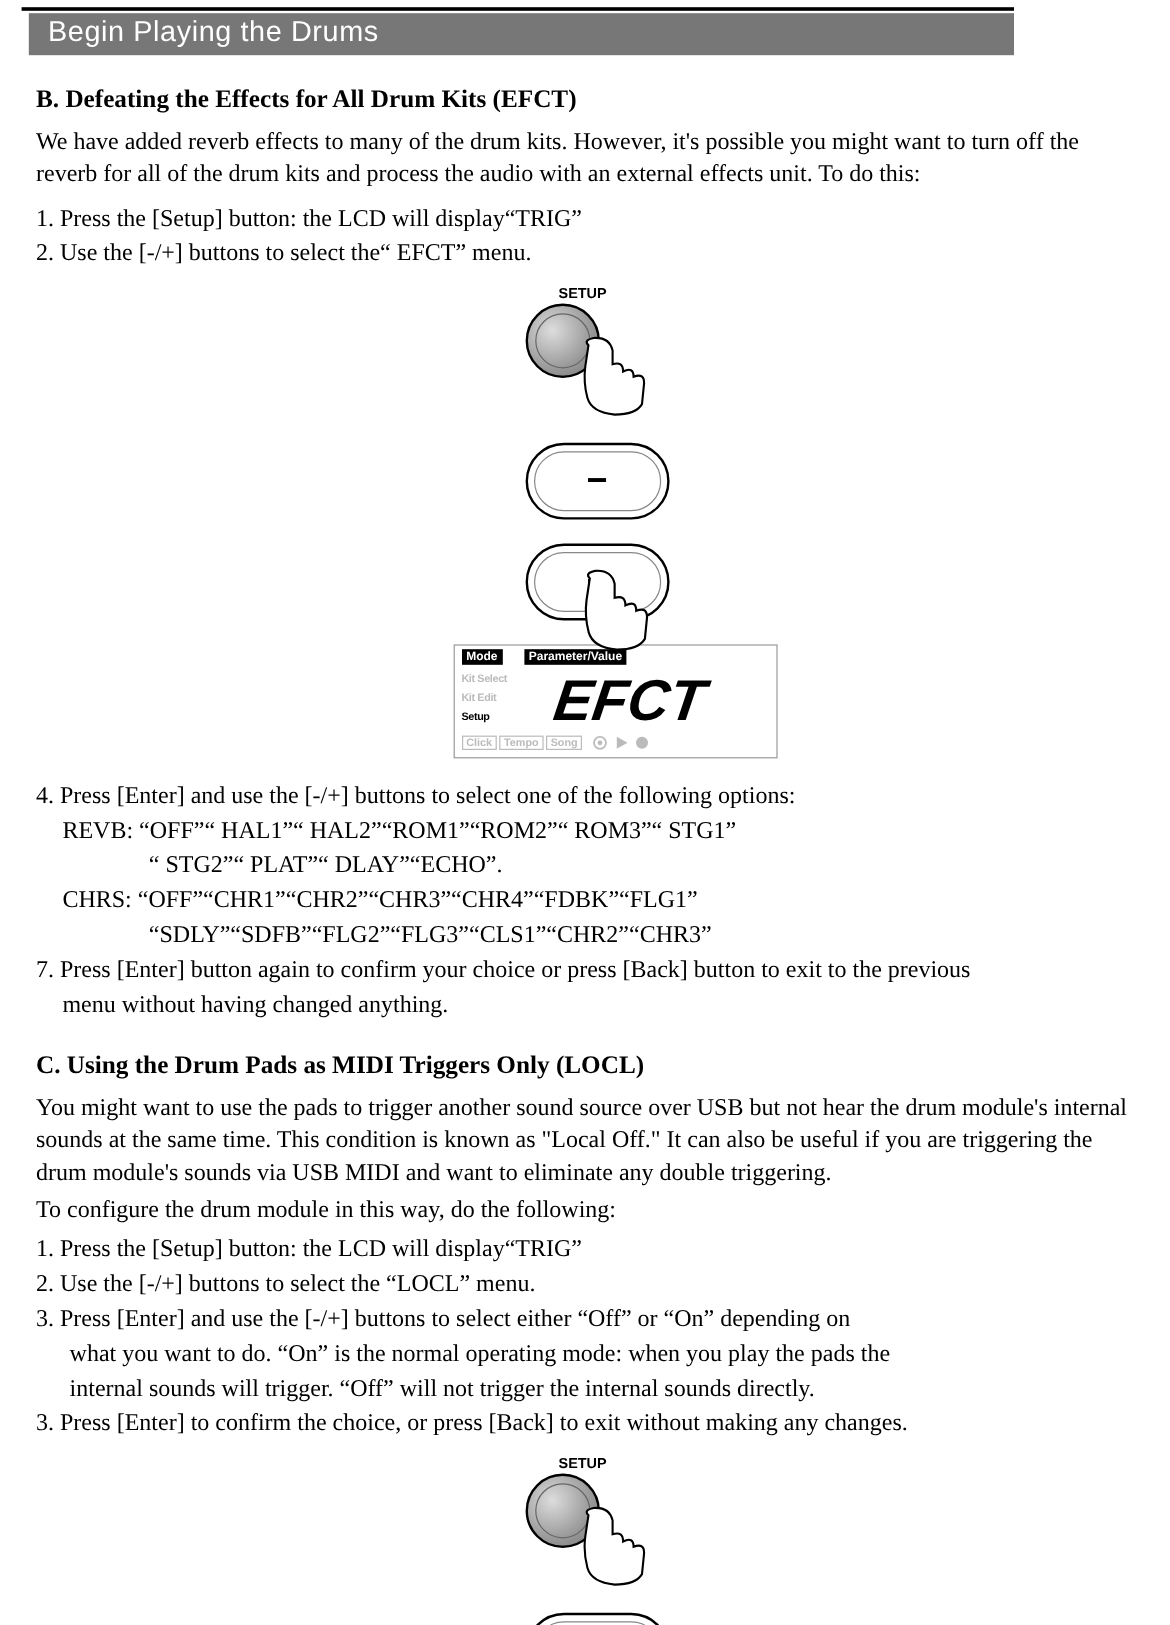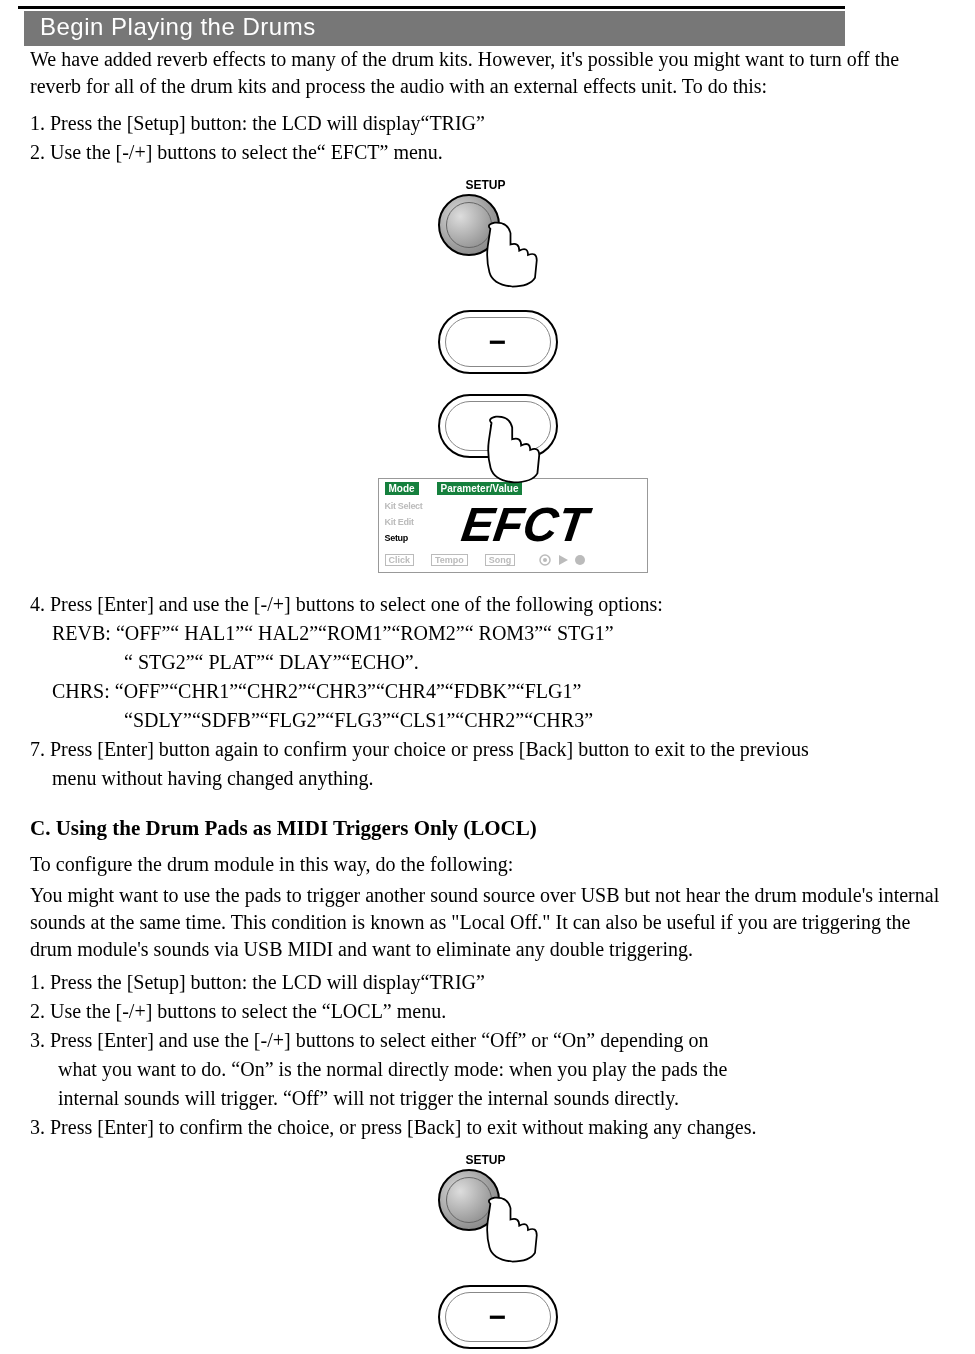--- a/index.html
+++ b/index.html
@@ -115,41 +115,41 @@
       border: 1px solid #999;
       padding: 3px 6px 5px 6px;
       font-family: Arial, sans-serif;
     }
     .lcd-labels {
       display: flex;
       gap: 10px;
       margin-bottom: 2px;
     }
     .lcd-label-box {
-      background: #15803d; color: #fff;
+      background: #000000; color: #fff;
       font-weight: bold;
       font-size: 10px;
       padding: 1px 4px;
     }
     .lcd-body { display: flex; gap: 4px; }
     .mode-list { font-size: 9px; font-weight: bold; width: 62px; padding-top:4px; }
     .mode-list div { margin-bottom: 6px; letter-spacing: -0.3px; }
     .mode-inactive { color: #bbb; }
     .lcd-display {
       flex: 1;
       background: #fff;
       display: flex;
       align-items: center;
       justify-content: center;
       gap: -2px;
     }
     .lcd-display svg { flex-shrink:0; }
     .lcd-bottom {
       display: flex;
-      gap: 17px;
+      gap: 2px;
       margin-top: 4px;
       align-items: center;
     }
     .lcd-small-box {
       border: 1px solid #bbb;
       font-size: 9px;
       color: #bbb;
       font-weight: bold;
       padding: 0 3px;
     }
@@ -165,20 +165,21 @@
   </style>
 </head>
 <body>
 
 <div class="page">
   <div class="top-rule"></div>
   <div style="position:relative">
     <div class="title-bar">Begin Playing the Drums</div>
   </div>
 
+  <h3 class="section">B. Defeating the Effects for All Drum Kits (EFCT)</h3>
   <p class="para">We have added reverb effects to many of the drum kits. However, it's possible you might want to turn off the reverb for all of the drum kits and process the audio with an external effects unit. To do this:</p>
 
   <div class="steps">
     <p>1. Press the [Setup] button: the LCD will display“TRIG”</p>
     <p>2. Use the [-/+] buttons to select the“ EFCT” menu.</p>
   </div>
 
   <div class="figure-row">
     <div class="setup-btn">
       <span class="setup-label">SETUP</span>
@@ -246,28 +247,28 @@
     <p>4. Press [Enter] and use the [-/+] buttons to select one of the following options:</p>
     <p class="indent-step" style="padding-left:22px">REVB: “OFF”“ HAL1”“ HAL2”“ROM1”“ROM2”“ ROM3”“ STG1”</p>
     <p style="padding-left:94px">“ STG2”“ PLAT”“ DLAY”“ECHO”.</p>
     <p class="indent-step" style="padding-left:22px">CHRS: “OFF”“CHR1”“CHR2”“CHR3”“CHR4”“FDBK”“FLG1”</p>
     <p style="padding-left:94px">“SDLY”“SDFB”“FLG2”“FLG3”“CLS1”“CHR2”“CHR3”</p>
     <p>7. Press [Enter] button again to confirm your choice or press [Back] button to exit to the previous</p>
     <p style="padding-left:22px">menu without having changed anything.</p>
   </div>
 
   <h3 class="section">C. Using the Drum Pads as MIDI Triggers Only (LOCL)</h3>
+  <p>You might want to use the pads to trigger another sound source over USB but not hear the drum module's internal sounds at the same time. This condition is known as "Local Off." It can also be useful if you are triggering the drum module's sounds via USB MIDI and want to eliminate any double triggering.</p>
   <p>To configure the drum module in this way, do the following:</p>
-  <p>You might want to use the pads to trigger another sound source over USB but not hear the drum module's internal sounds at the same time. This condition is known as "Local Off." It can also be useful if you are triggering the drum module's sounds via USB MIDI and want to eliminate any double triggering.</p>
 
   <div class="steps">
     <p>1. Press the [Setup] button: the LCD will display“TRIG”</p>
     <p>2. Use the [-/+] buttons to select the “LOCL” menu.</p>
     <p>3. Press [Enter] and use the [-/+] buttons to select either “Off” or “On” depending on</p>
-    <p style="padding-left:28px">what you want to do. “On” is the normal directly mode: when you play the pads the</p>
+    <p style="padding-left:28px">what you want to do. “On” is the normal operating mode: when you play the pads the</p>
     <p style="padding-left:28px">internal sounds will trigger. “Off” will not trigger the internal sounds directly.</p>
     <p>3. Press [Enter] to confirm the choice, or press [Back] to exit without making any changes.</p>
   </div>
 
   <div class="figure-row">
     <div class="setup-btn">
       <span class="setup-label">SETUP</span>
       <div class="round-btn"></div>
       <svg class="finger" viewBox="0 0 100 80">
         <path d="M15,10 Q10,5 20,3 Q35,2 38,15 L38,28 Q48,25 48,35 Q58,30 58,40 Q68,36 68,46 L66,66 Q60,76 40,76 Q18,74 14,60 Q10,45 12,30 Z" fill="#fff" stroke="#000" stroke-width="2"></path>

